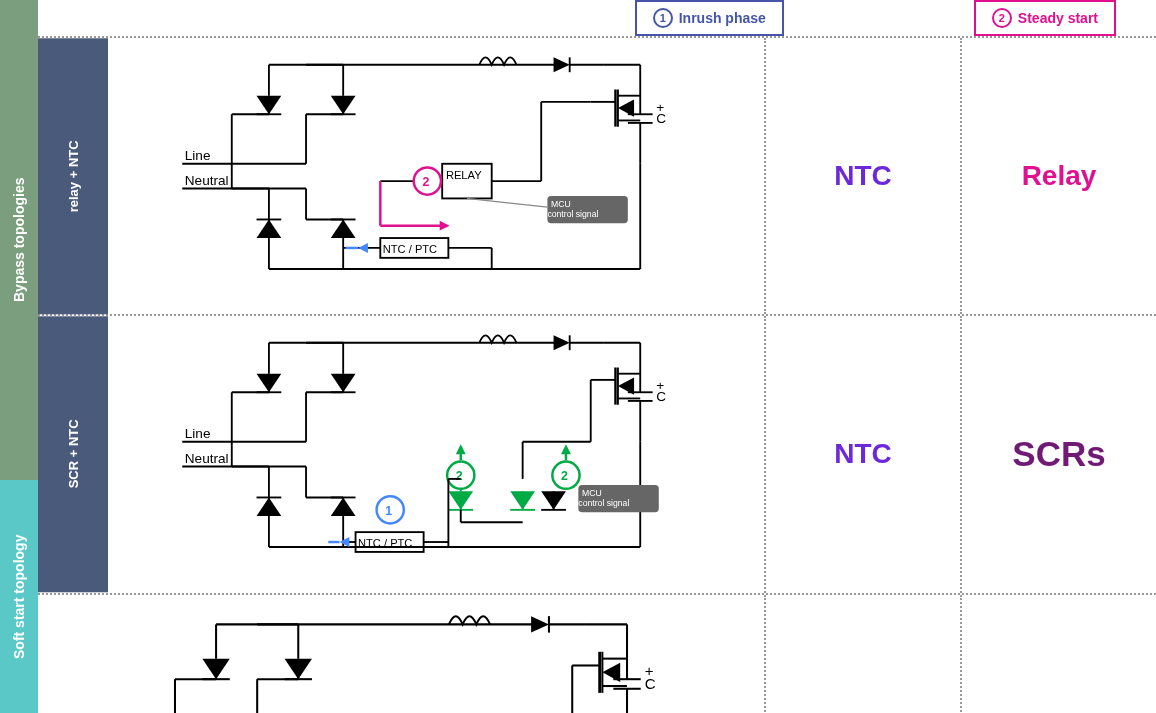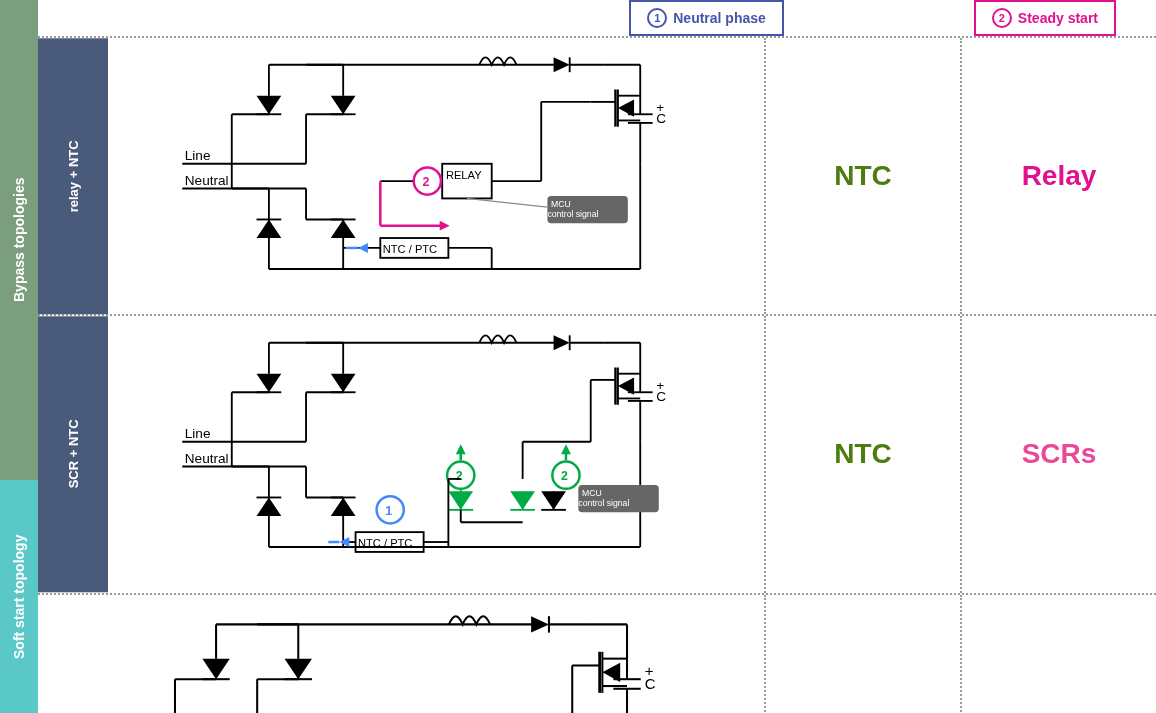--- a/index.html
+++ b/index.html
@@ -180,33 +180,33 @@
     .panel-steady {
       flex: 1;
       display: flex;
       align-items: center;
       justify-content: center;
     }
 
     .panel-text-ntc {
       font-size: 28px;
       font-weight: bold;
-      color: #4d7c0f;
+      color: #6d28d9;
     }
 
     .panel-text-relay {
       font-size: 28px;
       font-weight: bold;
       color: #e01090;
     }
 
     .panel-text-scrs {
-      font-size: 28px;
-      font-weight: bold;
-      color: #ec4899;
+      font-size: 35px;
+      font-weight: bold;
+      color: #701a75;
     }
 
     
     .circuit-svg {
       width: 100%;
       height: 100%;
     }
 
   </style>
 </head>
@@ -220,21 +220,21 @@
   </div>
 
   <div class="content-area">
 
     <div class="header-row">
       <div style="flex:1"></div>
 
       <div style="display:flex; align-items:center; margin-right: 40px; margin-left: auto; transform: translateX(-120px);">
         <div class="phase-badge">
           <span class="circle-num">1</span>
-          <span>Neutral phase</span>
+          <span>Inrush phase</span>
         </div>
       </div>
       <div style="display:flex; align-items:center; margin-right: 20px;">
         <div class="steady-badge">
           <span class="circle-num">2</span>
           <span>Steady start</span>
         </div>
       </div>
     </div>
 

